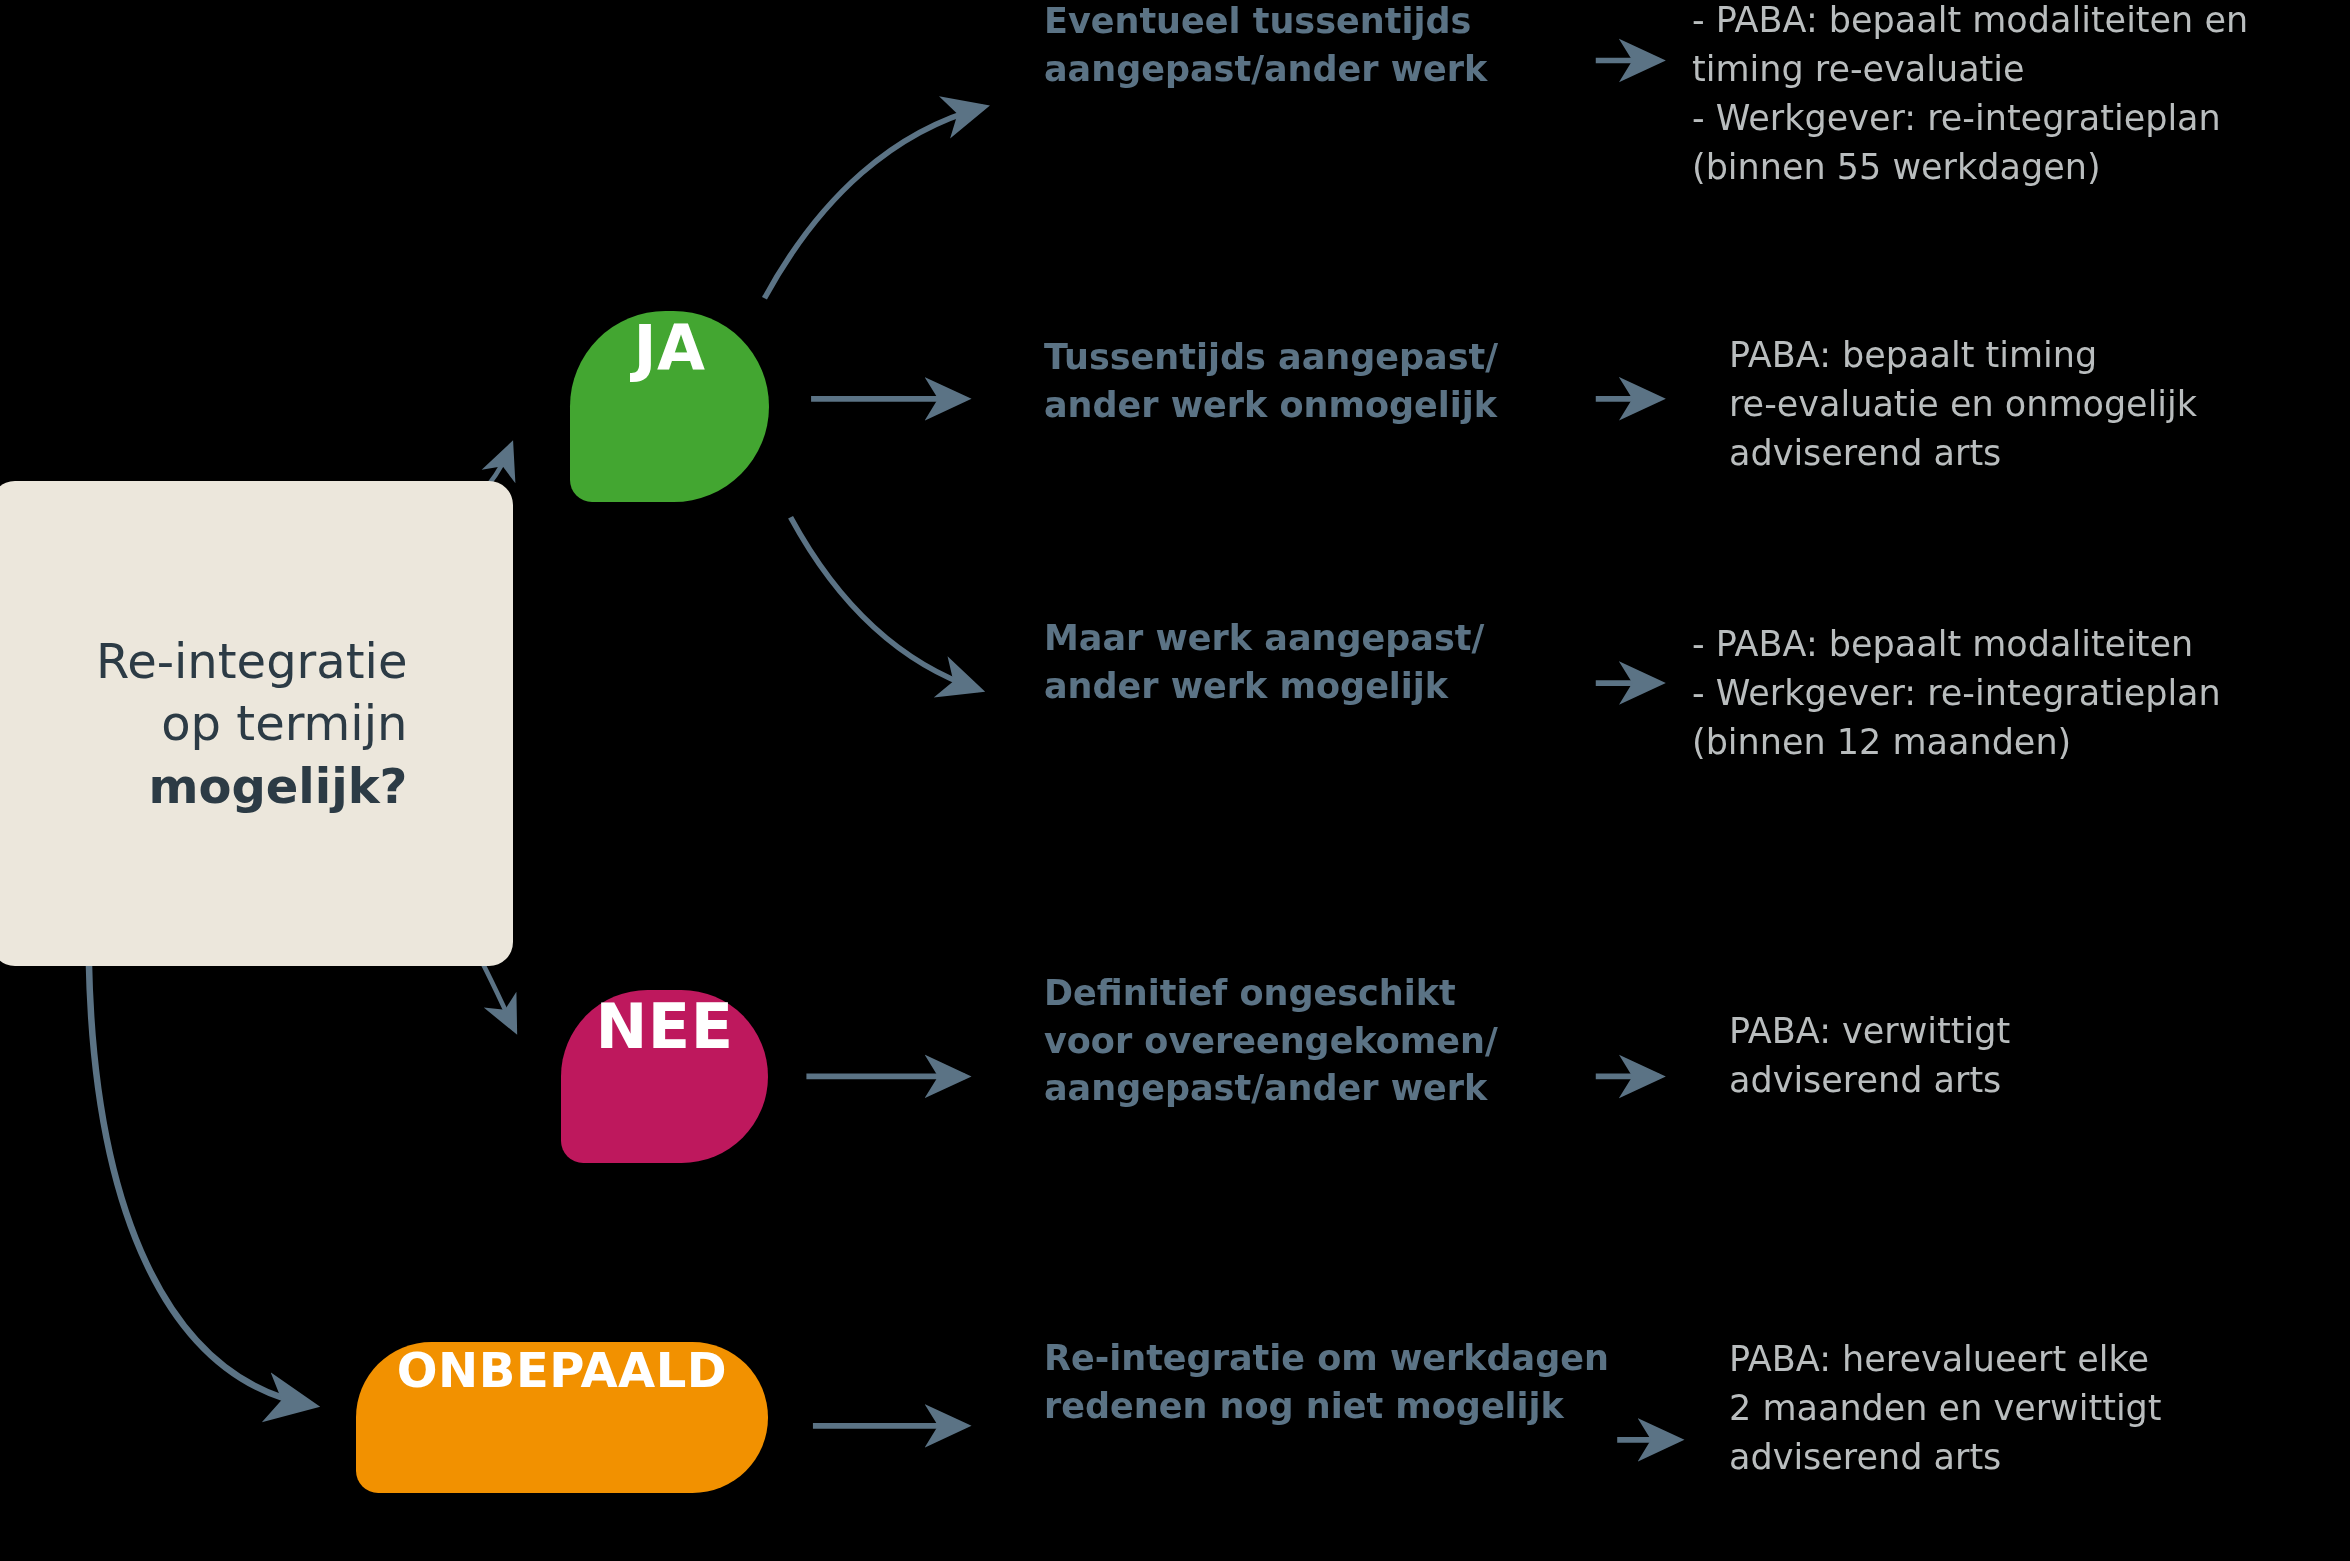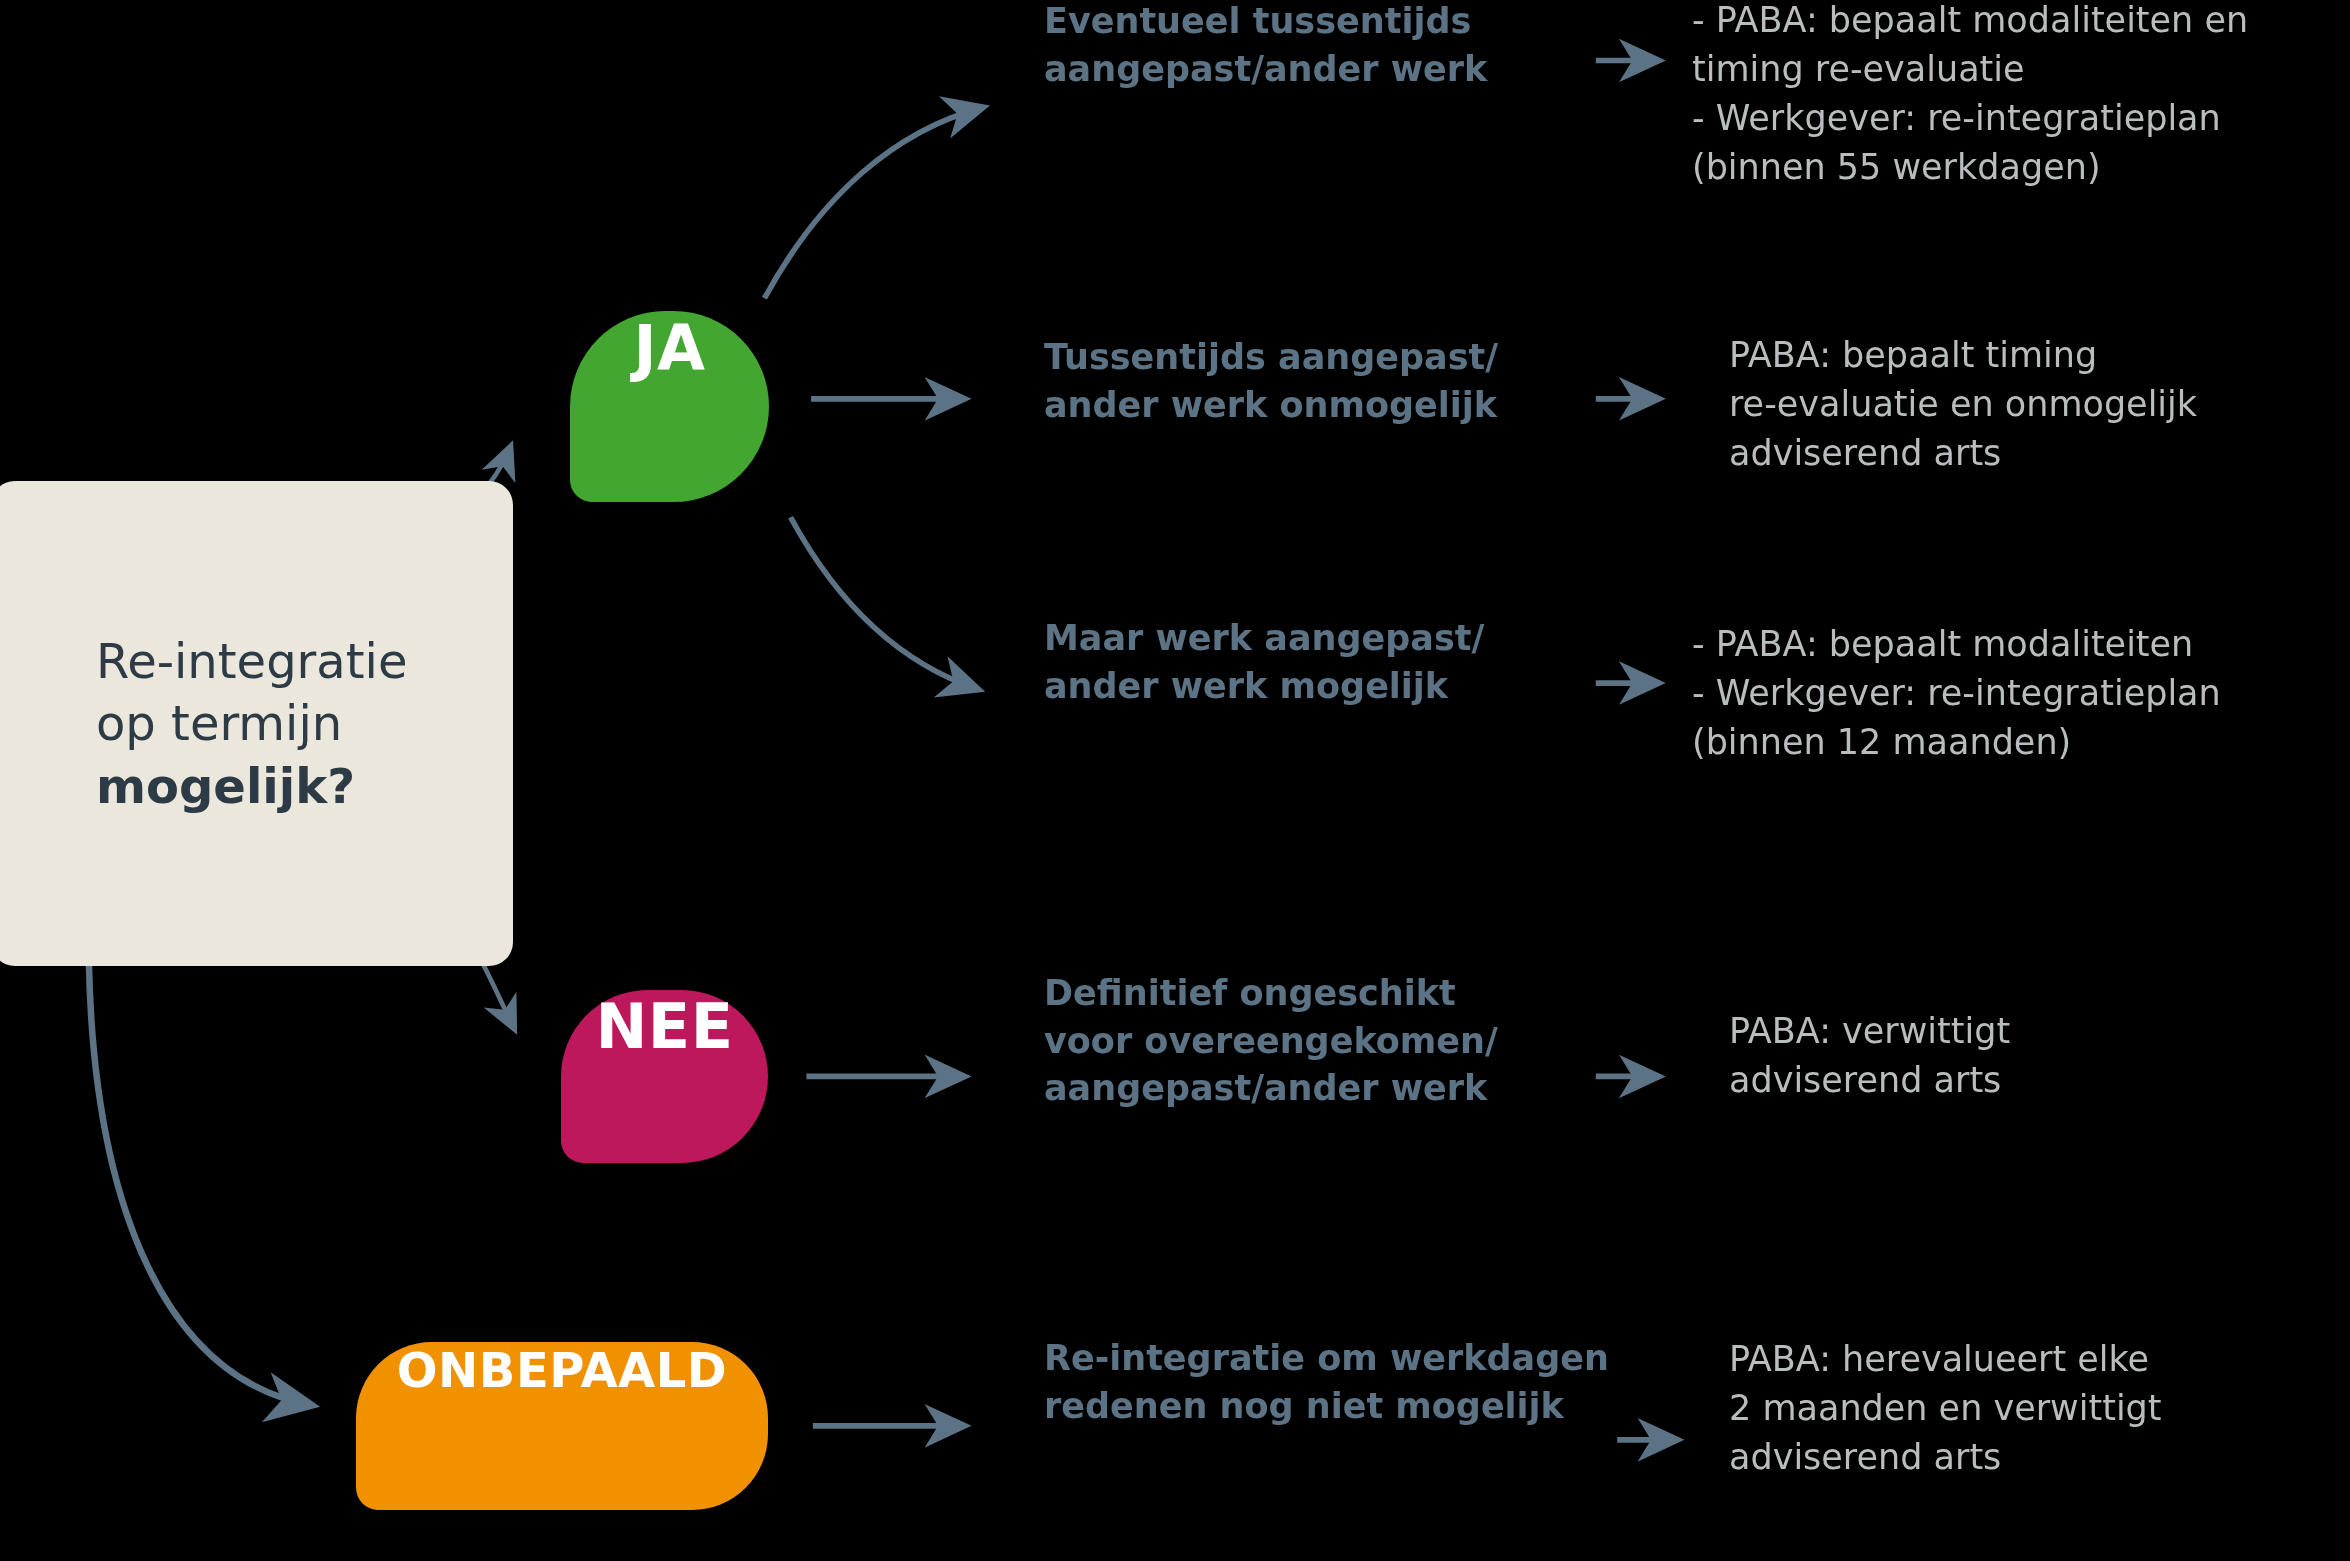--- a/index.html
+++ b/index.html
@@ -36,21 +36,21 @@
     width: 522px;
     height: 485px;
     background: #ece7dc;
     border-radius: 24px;
     display: flex;
     align-items: center;
     justify-content: center;
     box-sizing: border-box;
   }
   .question-text {
-    text-align: left;
+    text-align: right;
     color: #2c3b45;
     font-size: 48px;
     line-height: 1.30;
     font-family: "DejaVu Sans", sans-serif;
     padding: 0 22.4px;
   }
   .question-text .strong {
     font-weight: bold;
     display: block;
   }
@@ -81,21 +81,21 @@
     width: 207px;
     height: 173px;
     background: #be185d;
     border-radius: 87px 87px 87px 22.4px;
     font-size: 62px;
   }
   .pill-onbepaald {
     left: 356px;
     top: 1342px;
     width: 412px;
-    height: 168px;
+    height: 151px;
     background: #f29100;
     border-radius: 76px 76px 76px 22.4px;
     font-size: 48px;
   }
 
   
   .step {
     position: absolute;
     color: #5b7385;
     font-weight: bold;

